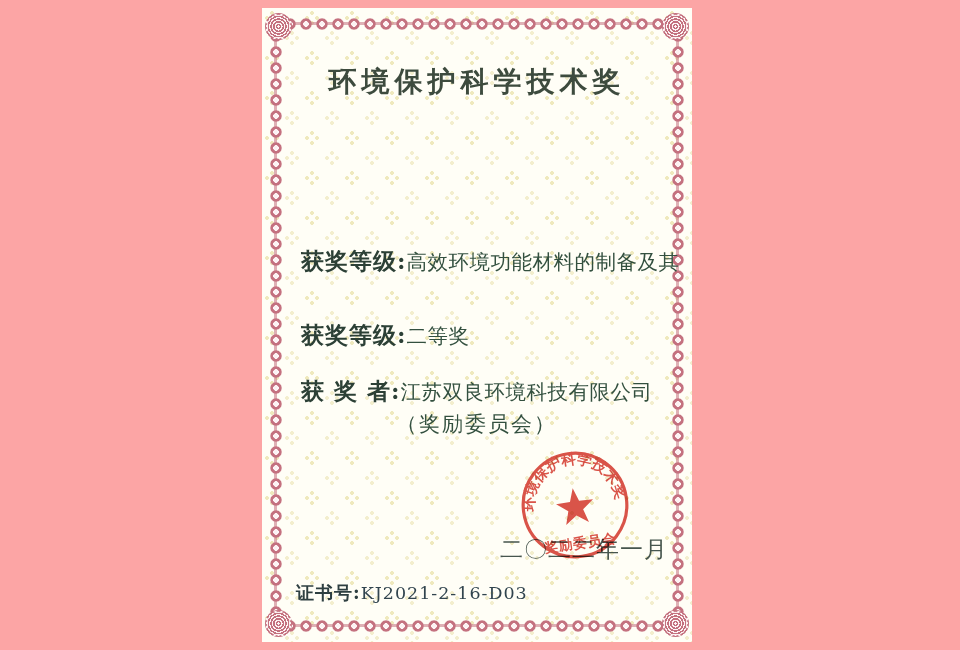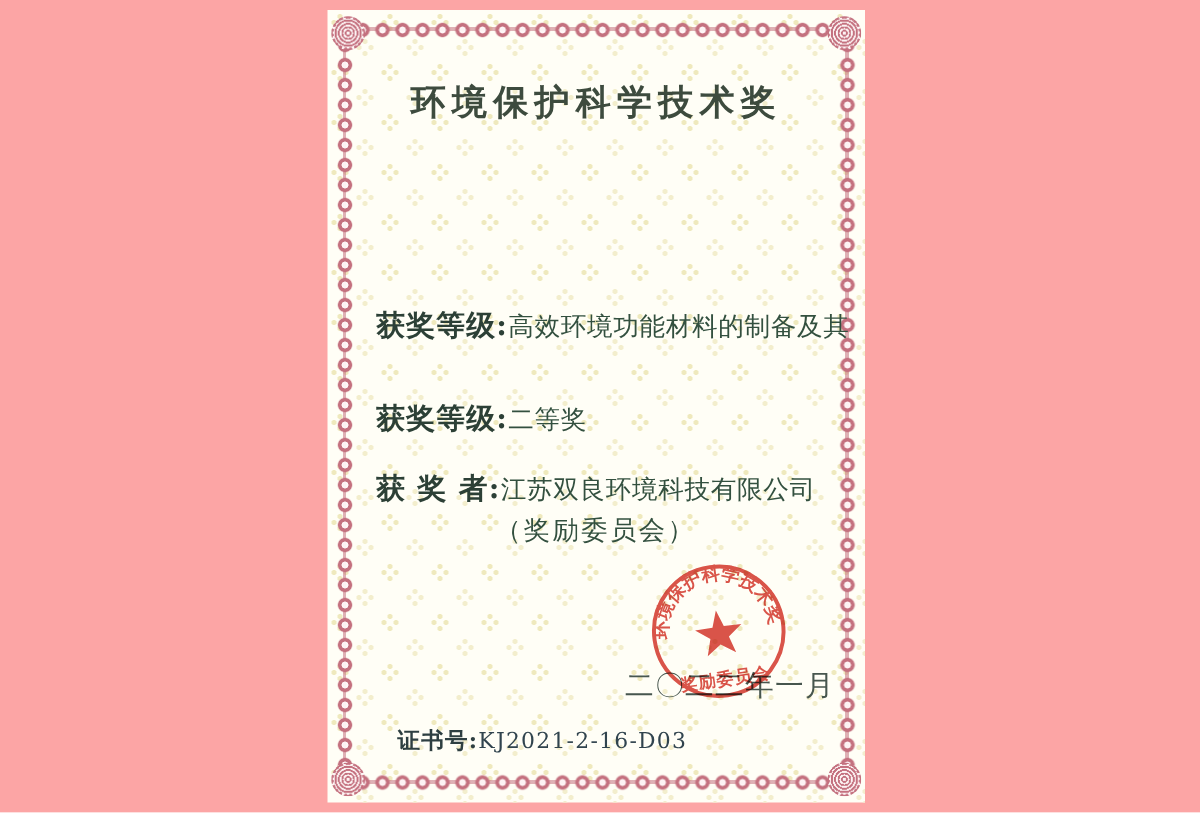--- a/index.html
+++ b/index.html
@@ -58,21 +58,21 @@
   .line-winner-note{left:134px;top:406px;font-size:21px;letter-spacing:2px;color:#33503f;}
 
   
   .date-line{position:absolute;left:238px;top:530px;font-size:23px;letter-spacing:1px;
     color:#47564e;line-height:1;white-space:nowrap;}
   .seal{position:absolute;left:257px;top:441px;width:112px;height:112px;
     transform:rotate(-8deg);opacity:.92;mix-blend-mode:multiply;}
   .seal svg{width:100%;height:100%;}
   .seal text{font-family:"DejaVu Serif","Liberation Serif",serif;font-weight:bold;}
 
-  .footer-line{position:absolute;left:56px;top:576px;line-height:1;white-space:nowrap;}
+  .footer-line{position:absolute;left:34px;top:576px;line-height:1;white-space:nowrap;}
   .footer-lbl{font-weight:bold;font-size:18px;color:#2e3f41;letter-spacing:1px;}
   .footer-val{font-size:17.5px;color:#31444e;letter-spacing:1px;}
 </style>
 </head>
 <body>
 
 <div class="stage">
   <div class="cert">
 
     <div class="frame-strip frame-h frame-top"></div>

